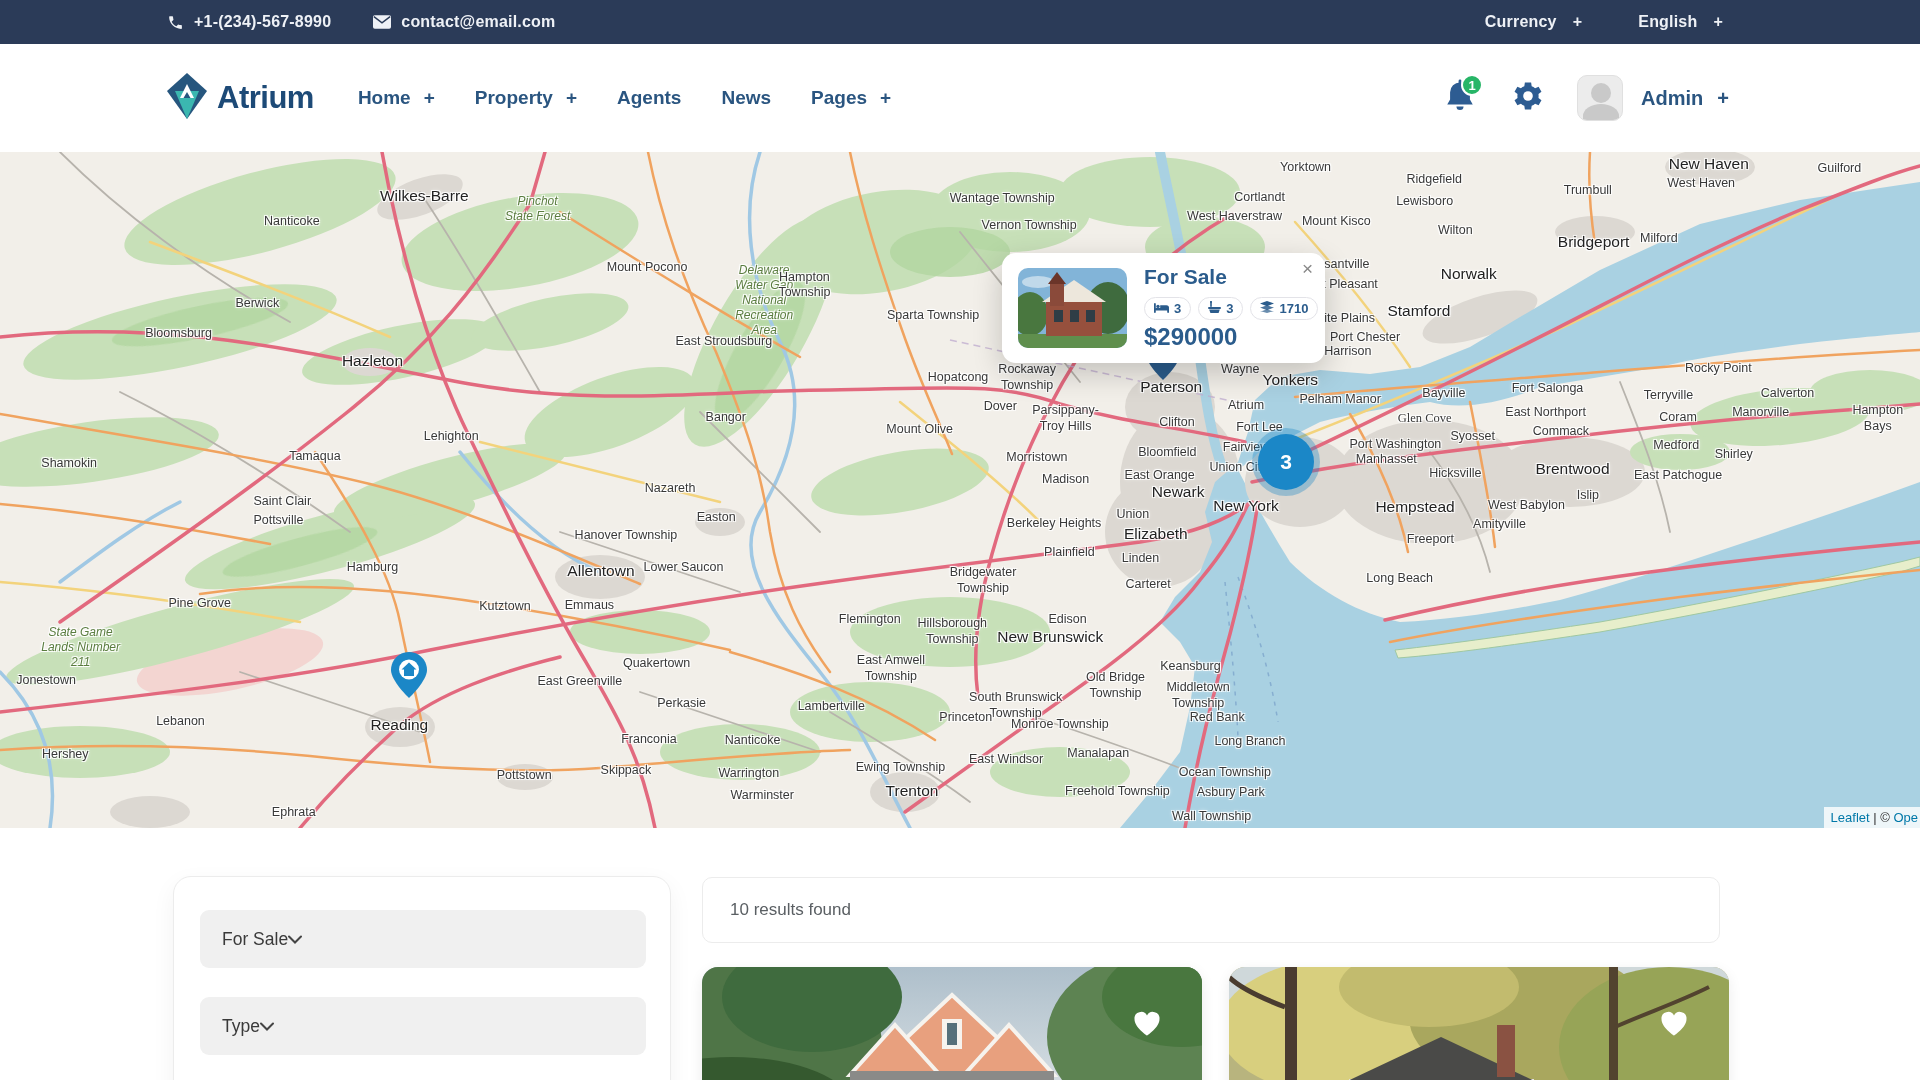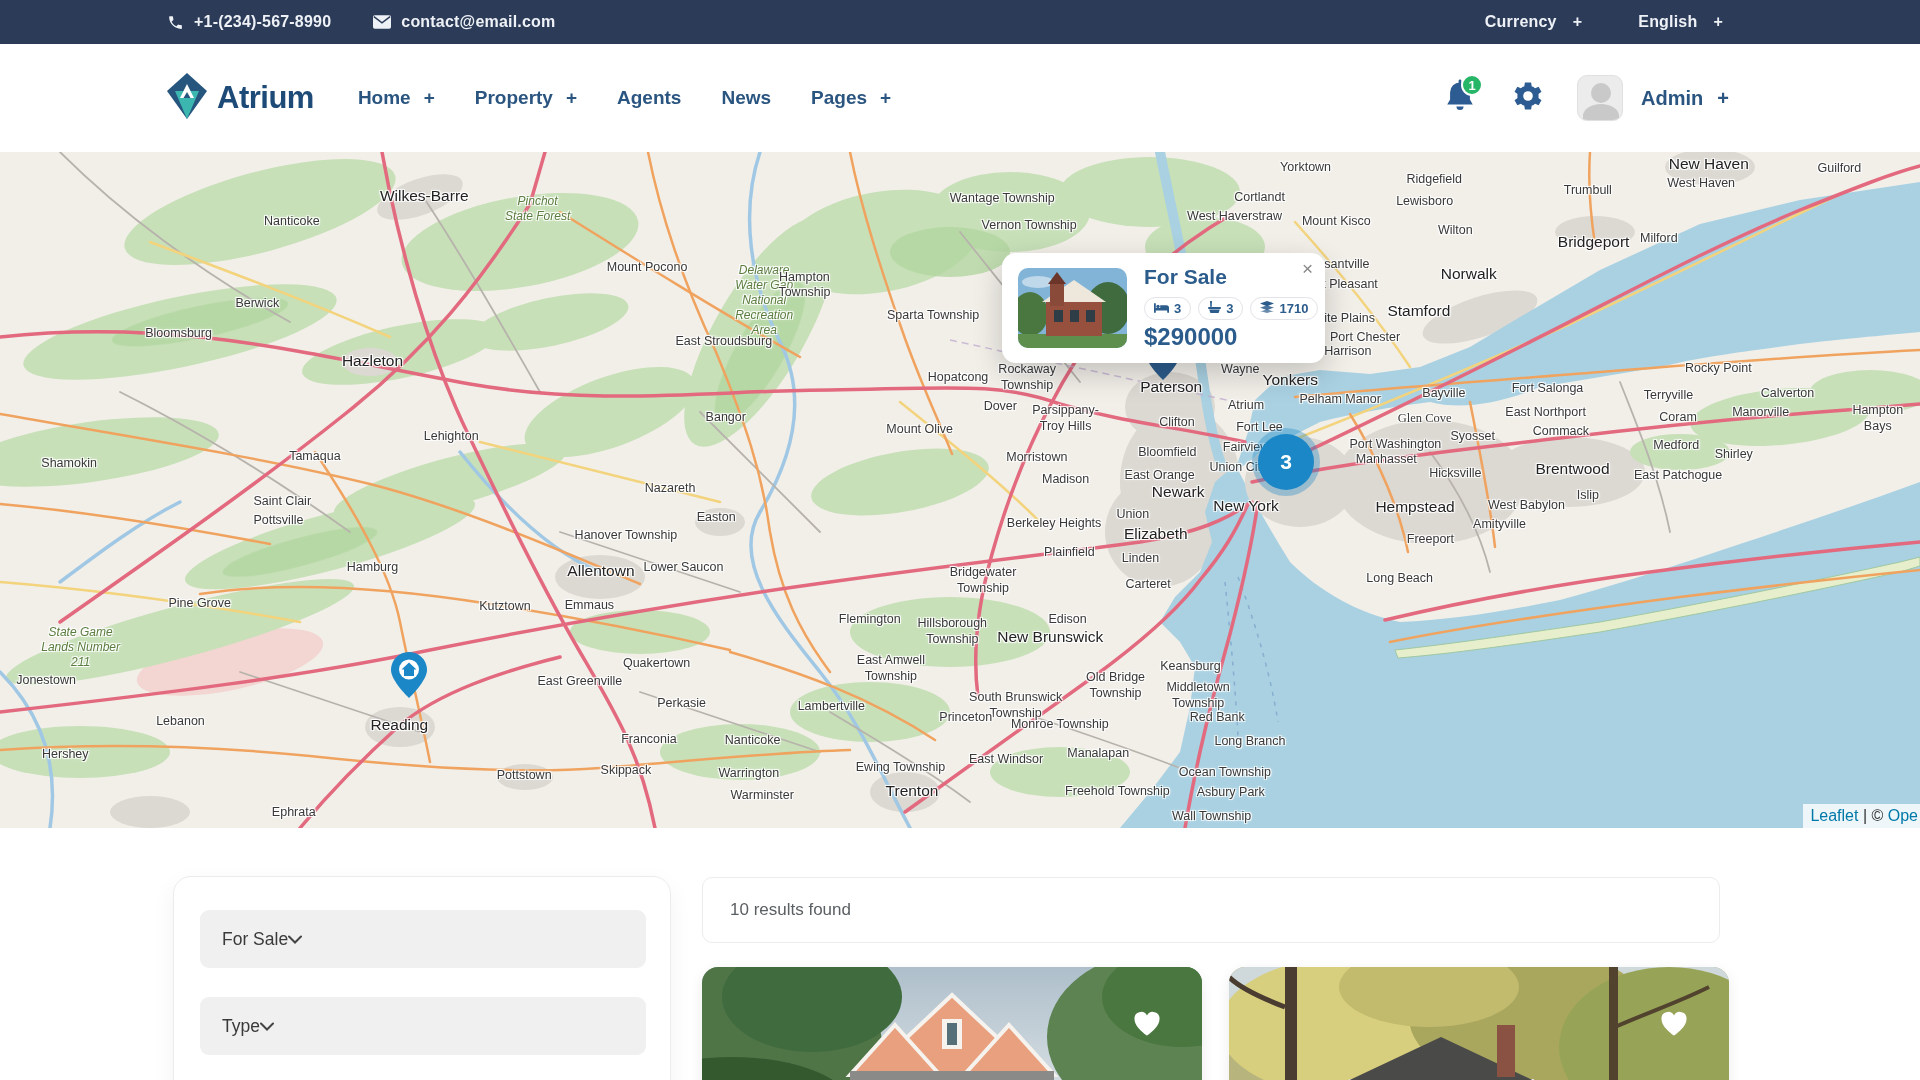--- a/index.html
+++ b/index.html
@@ -52,21 +52,21 @@
            border-radius:14px; box-shadow:0 10px 30px rgba(0,0,0,.2); z-index:30; }
   .popup-img { position:absolute; left:16px; top:15px; width:109px; height:80px; border-radius:10px; overflow:hidden; }
   .popup-title { position:absolute; left:142px; top:12px; font-size:21px; font-weight:800; color:#2b5c8c; cursor:pointer; }
   .popup-badges { position:absolute; left:142px; top:44px; display:flex; gap:7px; }
   .pbadge { display:flex; align-items:center; gap:5px; border:1px solid #e3e3e8; border-radius:999px;
             padding:3px 9px; font-size:13px; font-weight:700; color:#2b5c8c; background:#fff; }
   .popup-price { position:absolute; left:142px; top:70px; font-size:24px; font-weight:800; color:#2b5c8c; }
   .popup-close { position:absolute; right:12px; top:6px; font-size:19px; color:#888; cursor:pointer; line-height:1; }
 
   .attribution { position:absolute; right:0; bottom:0; z-index:40; background:rgba(255,255,255,.8);
-                 font-size:16px; color:#333; padding:3px 2px 3px 7px; white-space:nowrap; }
+                 font-size:13px; color:#333; padding:3px 2px 3px 7px; white-space:nowrap; }
   .attribution .lnk { color:#0078a8; cursor:pointer; }
 
   
   .filters-card { position:absolute; left:173px; top:876px; width:498px; height:260px; background:#fff;
                   border:1px solid #ececec; border-radius:18px; box-shadow:0 8px 24px rgba(0,0,0,.05);
                   padding:33px 26px; }
   .dropdown { width:446px; height:58px; background:#f0f0f0; border-radius:9px; display:flex;
               align-items:center; padding:0 22px; margin-bottom:29px; cursor:pointer; }
   .dropdown .lbl { font-size:17.5px; color:#3a3a3a; }
   .dropdown svg { margin-left:auto; }

